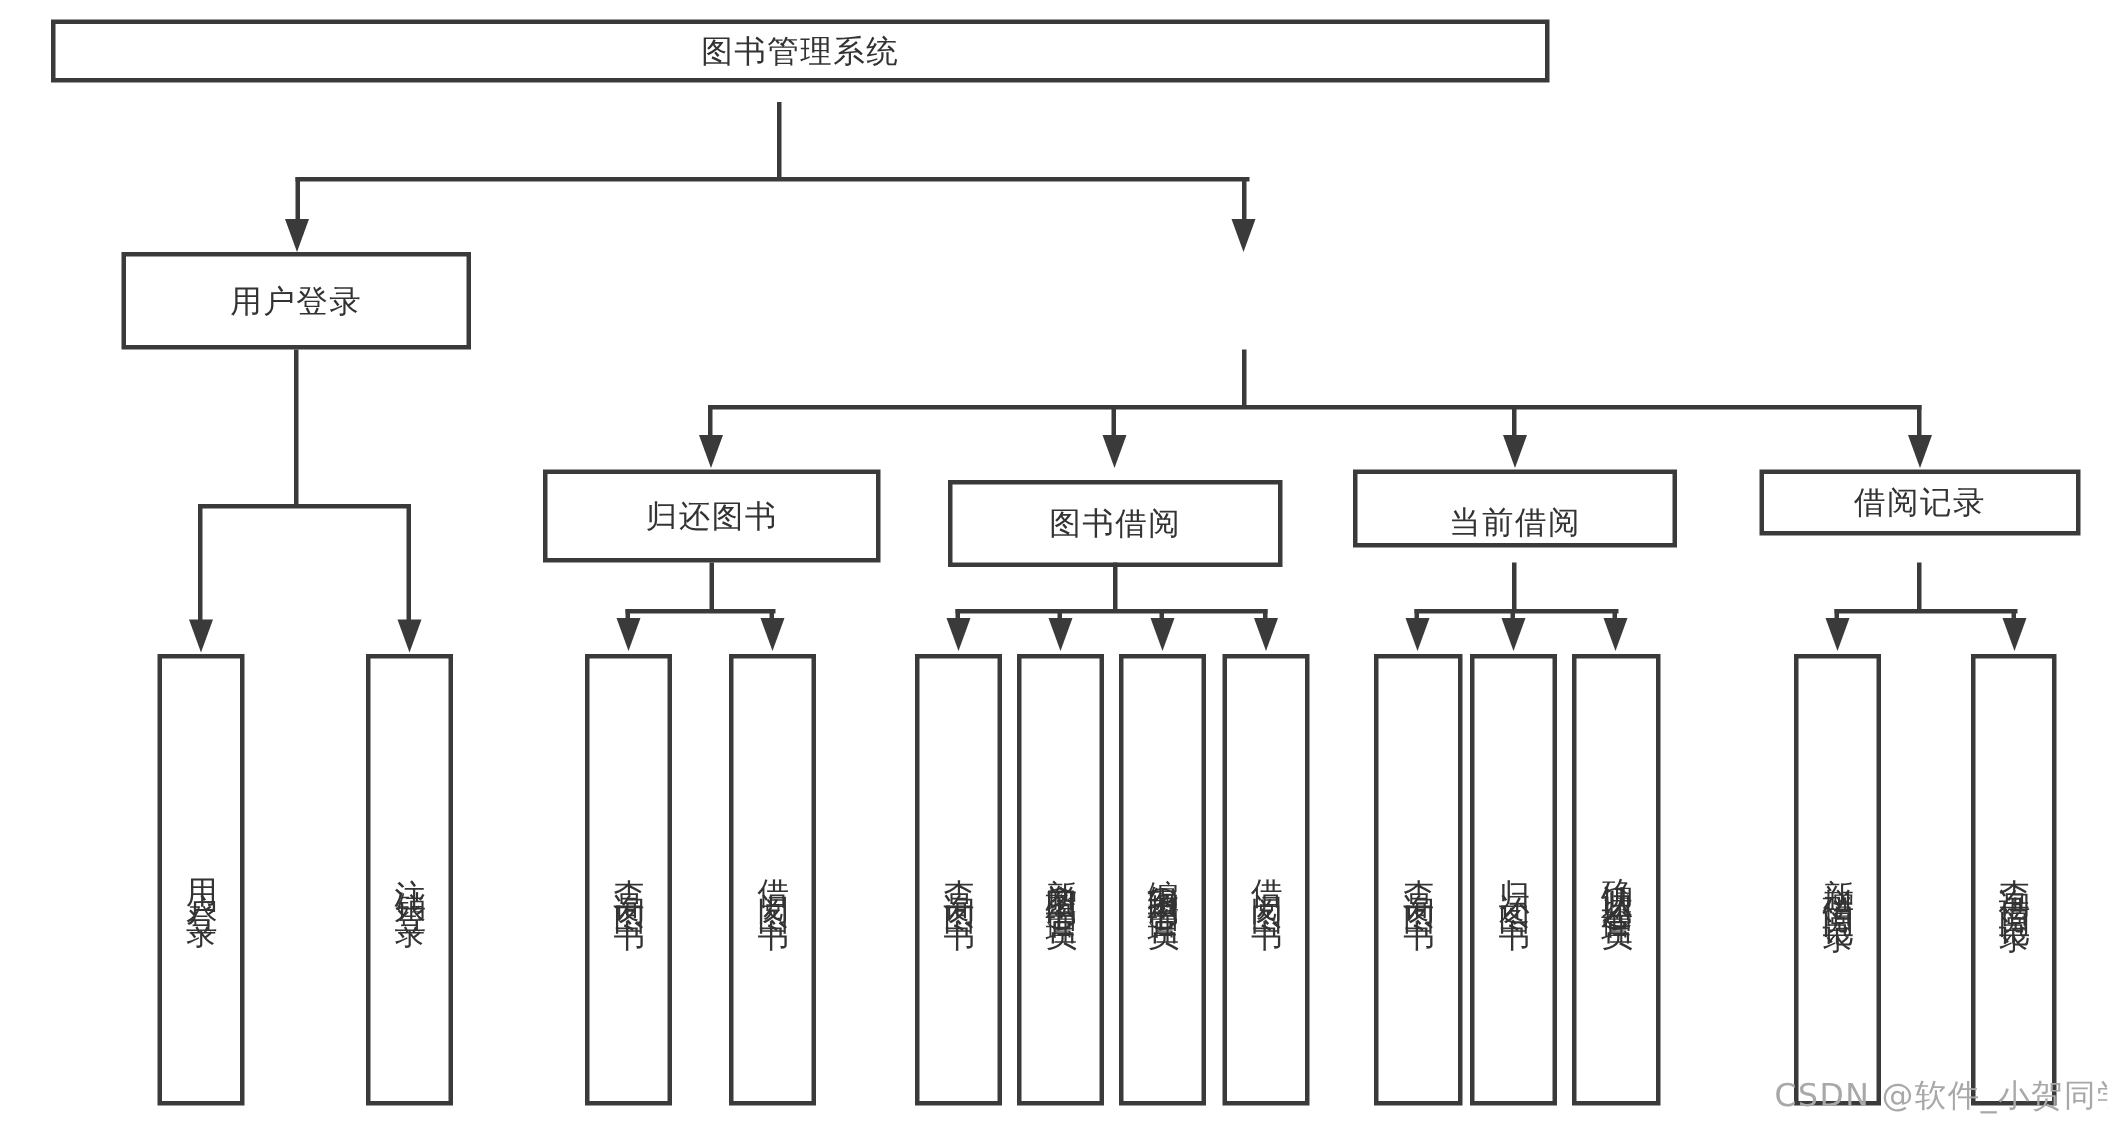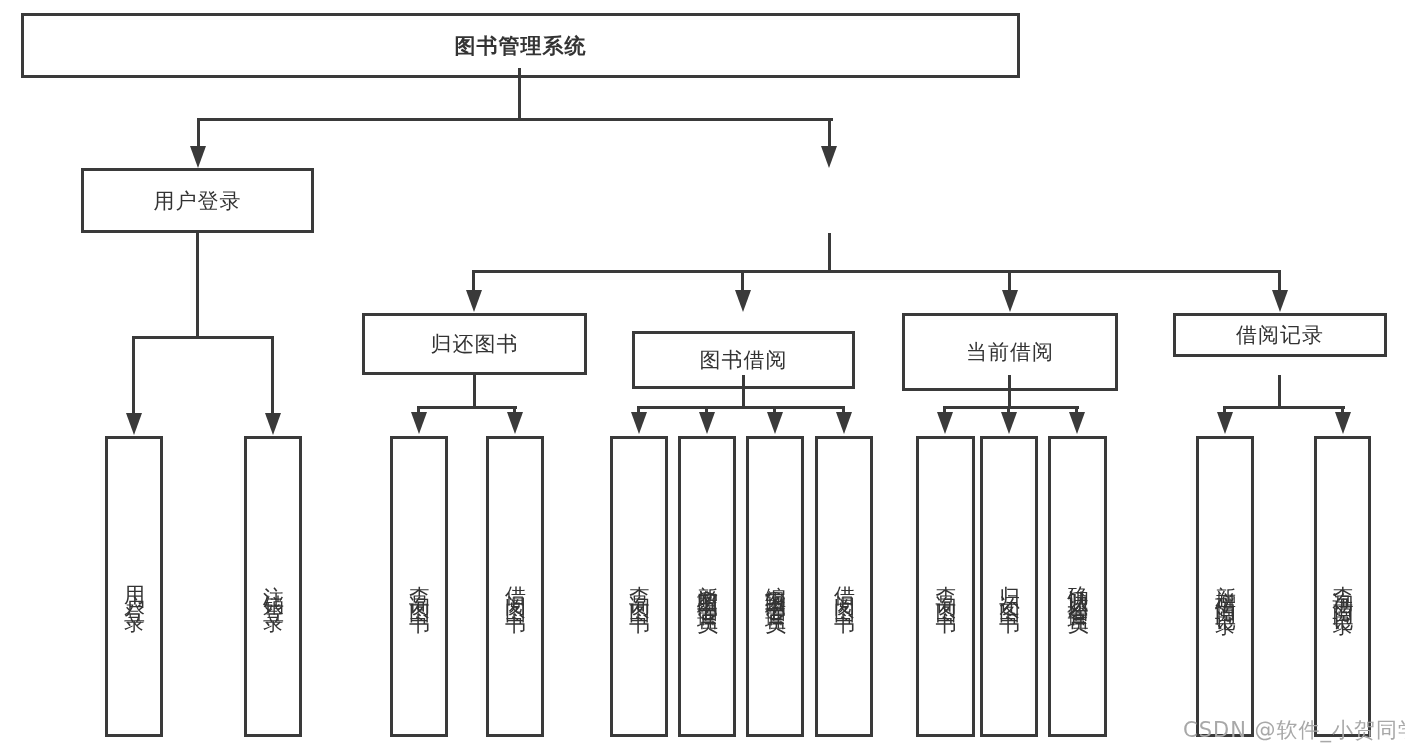--- a/index.html
+++ b/index.html
@@ -56,21 +56,21 @@
     letter-spacing:1px;
     white-space:nowrap;
     z-index:5;
   }
 </style>
 </head>
 <body>
 
 <div id="canvas">
 
-  <div class="box" style="left:21px;top:13px;width:999px;height:65px;font-weight:bold;">
+  <div class="box" style="left:34px;top:13px;width:999px;height:42px;">
     <span>图书管理系统</span>
   </div>
 
   <div class="vline" style="left:518px;top:68px;height:50px;"></div>
   <div class="hline" style="left:197px;top:118px;width:636px;"></div>
   <div class="vline" style="left:197px;top:118px;height:30px;"></div>
   <div class="arrow" style="left:190px;top:146px;"></div>
   <div class="vline" style="left:828px;top:118px;height:30px;"></div>
   <div class="arrow" style="left:821px;top:146px;"></div>
 
@@ -92,24 +92,24 @@
   <div class="vline" style="left:741px;top:270px;height:22px;"></div>
   <div class="arrow" style="left:735px;top:290px;"></div>
   <div class="vline" style="left:1008px;top:270px;height:22px;"></div>
   <div class="arrow" style="left:1002px;top:290px;"></div>
   <div class="vline" style="left:1278px;top:270px;height:22px;"></div>
   <div class="arrow" style="left:1272px;top:290px;"></div>
 
   <div class="box" style="left:362px;top:313px;width:225px;height:62px;">
     <span>归还图书</span>
   </div>
-  <div class="box" style="left:632px;top:331px;width:223px;height:58px;">
+  <div class="box" style="left:632px;top:320px;width:223px;height:58px;">
     <span>图书借阅</span>
   </div>
-  <div class="box" style="left:902px;top:313px;width:216px;height:78px;">
+  <div class="box" style="left:902px;top:313px;width:216px;height:52px;align-items:flex-end;">
     <span>当前借阅</span>
   </div>
   <div class="box" style="left:1173px;top:313px;width:214px;height:44px;">
     <span>借阅记录</span>
   </div>
 
   <div class="vline" style="left:473px;top:375px;height:32px;"></div>
   <div class="hline" style="left:417px;top:406px;width:100px;"></div>
   <div class="vline" style="left:417px;top:406px;height:8px;"></div>
   <div class="arrow" style="left:411px;top:412px;"></div>

